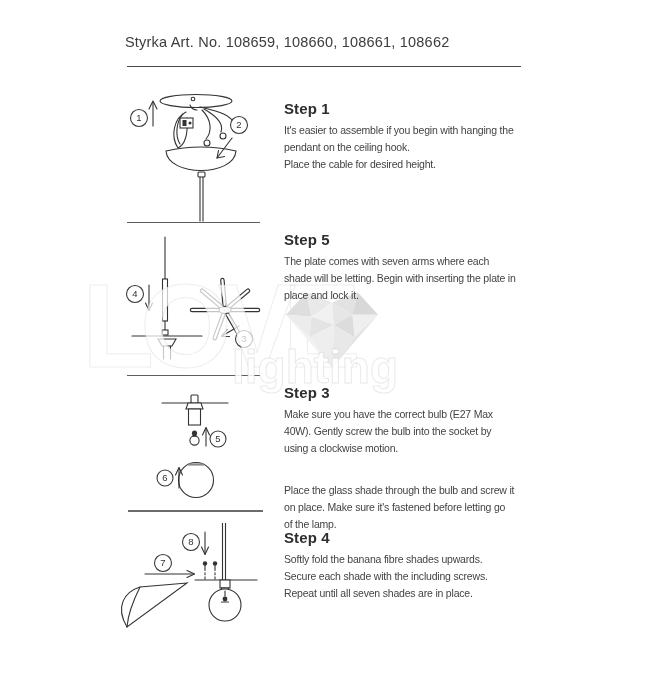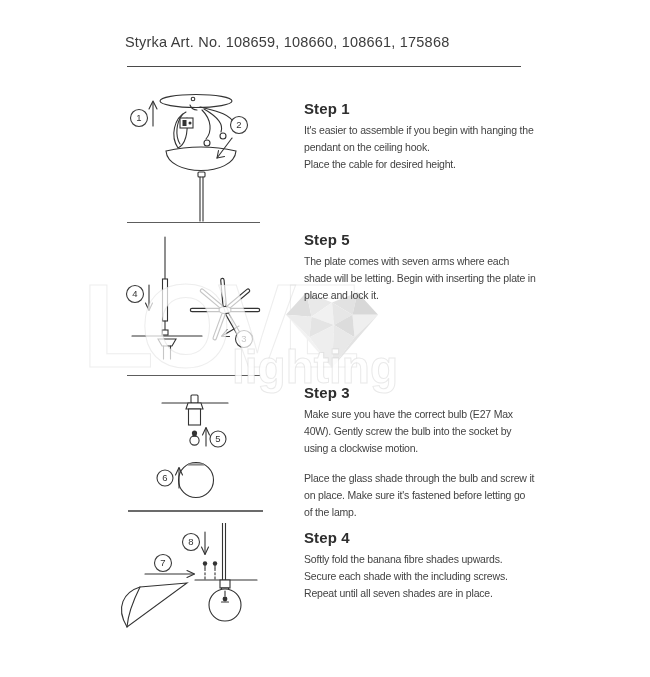--- a/index.html
+++ b/index.html
@@ -15,41 +15,41 @@
   .sep{position:absolute;height:1px;background:#5d5d5d;z-index:1;}
   .sep1{left:127px;top:222px;width:133px;}
   .sep2{left:127px;top:375px;width:133px;}
   .sep3{left:128px;top:510px;width:135px;height:2px;background:#6b6b6b;}
   .illus{position:absolute;z-index:1;}
   .illus .ln{fill:none;stroke:#333;stroke-width:1.1;stroke-linecap:round;stroke-linejoin:round;}
   .illus .fillw{fill:#fff;stroke:#333;stroke-width:1.1;}
   .illus .dark{fill:#333;stroke:none;}
   .illus .badge{fill:#fff;stroke:#3a3a3a;stroke-width:1.1;}
   .illus .badge-num{font-family:"Liberation Sans",sans-serif;font-size:9.5px;fill:#333;text-anchor:middle;}
-  .step-text{position:absolute;left:304px;width:232px;z-index:3;}
+  .step-text{position:absolute;left:284px;width:232px;z-index:3;}
   .step-text h2{margin:0 0 5px 0;font-size:15px;font-weight:600;color:#2e2e2e;letter-spacing:.1px;}
   .step-text p{margin:0;font-size:10.5px;line-height:17px;color:#434343;letter-spacing:-.2px;}
-  .step-text p.gap{margin-top:13px;}
+  .step-text p.gap{margin-top:25px;}
   .wm-love{
     position:absolute;left:82px;top:258px;z-index:2;font-weight:bold;font-size:118px;
     letter-spacing:-14px;color:rgba(255,255,255,.72);
     -webkit-text-stroke:1px rgba(195,195,195,.30);pointer-events:none;
   }
   .wm-lighting{
     position:absolute;left:232px;top:340px;z-index:2;font-weight:bold;font-size:46px;
     color:rgba(255,255,255,.85);-webkit-text-stroke:1px rgba(198,198,198,.38);pointer-events:none;text-align:right;
   }
   .wm-heart{position:absolute;left:280px;top:284px;z-index:2;pointer-events:none;}
 </style>
 </head>
 <body>
 
 <div class="page">
 
-  <div class="title">Styrka Art. No. 108659, 108660, 108661, 175868</div>
+  <div class="title">Styrka Art. No. 108659, 108660, 108661, 108662</div>
   <div class="title-rule"></div>
 
   <div class="wm-love">LOVE</div>
   <svg class="wm-heart" width="104" height="86" viewBox="0 0 100 84">
     <polygon points="5,30 25,8 30,32" fill="#dedede"></polygon>
     <polygon points="25,8 50,18 30,32" fill="#e9e9e9"></polygon>
     <polygon points="50,18 75,8 70,30" fill="#e2e2e2"></polygon>
     <polygon points="75,8 95,30 70,30" fill="#d8d8d8"></polygon>
     <polygon points="5,30 30,32 28,52" fill="#ececec"></polygon>
     <polygon points="30,32 50,18 52,40" fill="#f1f1f1"></polygon>

